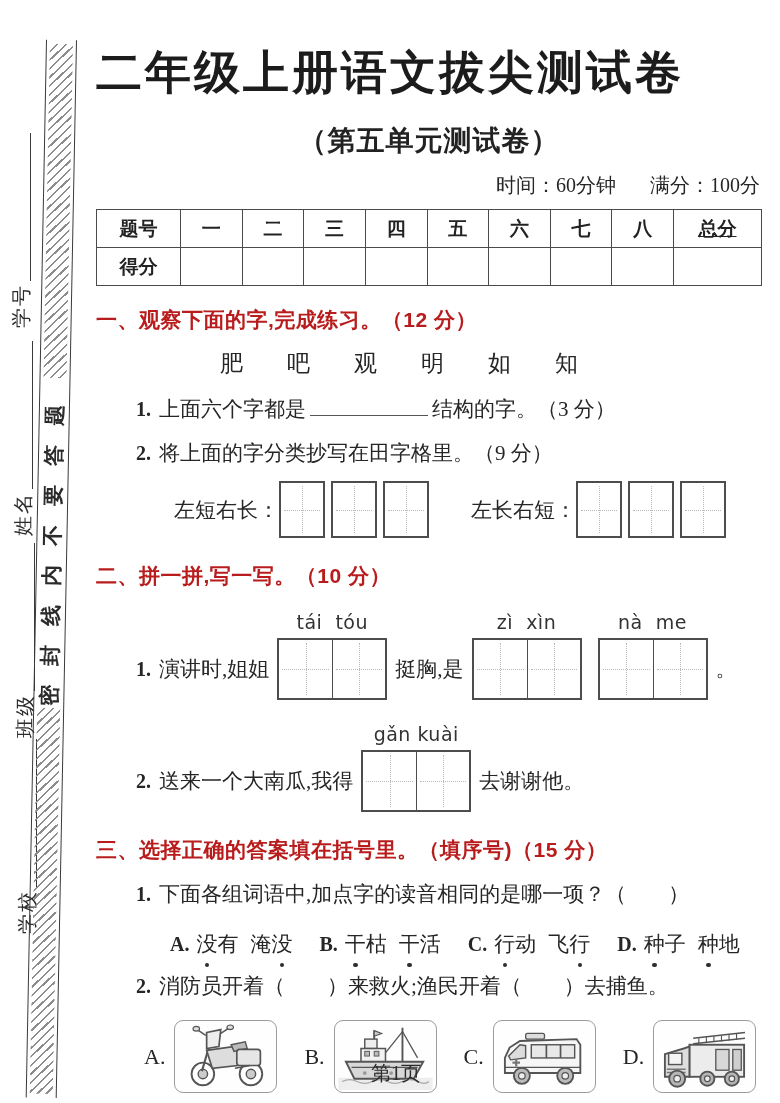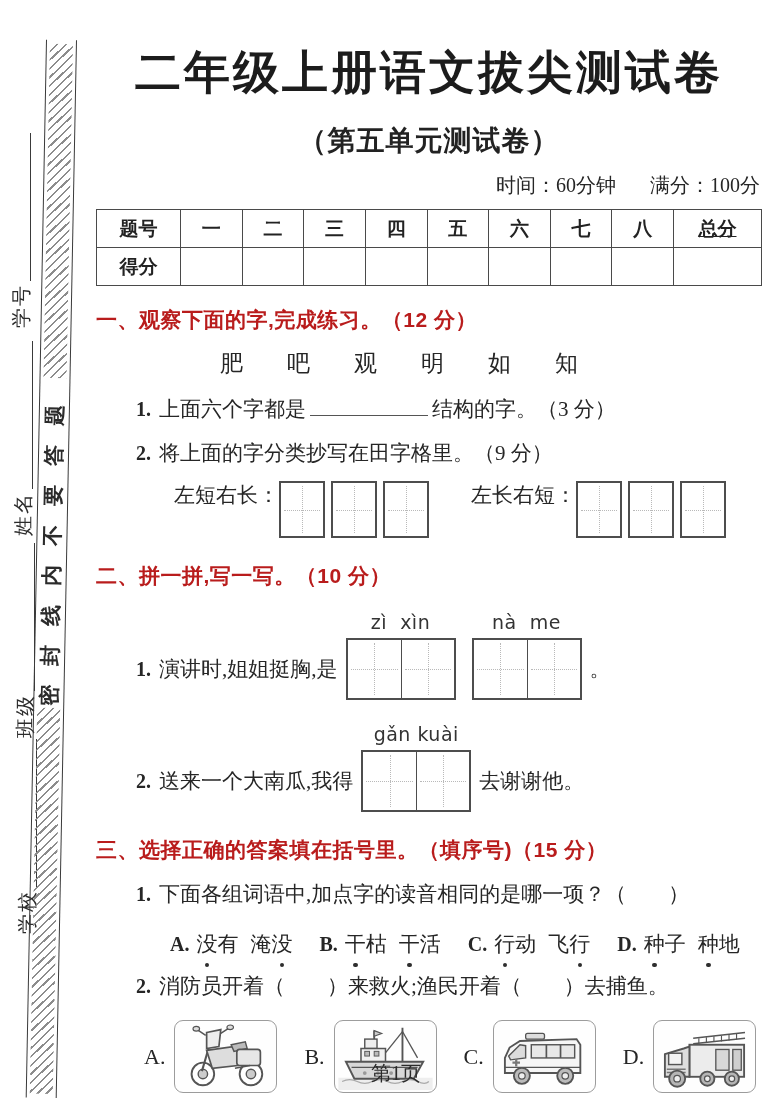--- a/index.html
+++ b/index.html
@@ -40,21 +40,21 @@
     left:50%; top:492px; margin-left:-168px;
     transform:rotate(-90deg);
     text-align:center; font-size:21px; font-weight:bold;
     letter-spacing:19px; white-space:nowrap; color:#2b2b2b;
   }
 
   
   .content { position:absolute; left:96px; top:0; width:666px; }
 
   .title {
-    margin-top:42px; text-align:center;
+    margin-top:42px; 
     font-size:46px; font-weight:bold; letter-spacing:3px; color:#1c1c1c;
   }
   .subtitle {
     margin-top:18px; text-align:center;
     font-size:28px; font-weight:bold; letter-spacing:1px; color:#222;
   }
   .meta { margin-top:12px; text-align:right; font-size:20px; padding-right:2px; }
   .meta .gap { display:inline-block; width:34px; }
 
   table.score {
@@ -80,21 +80,21 @@
   .qline { margin-top:16px; padding-left:40px; font-size:21px; }
   .qnum { font-weight:bold; margin-right:8px; font-size:20px; }
   .blankline {
     display:inline-block; width:118px; height:4px;
     border-bottom:1.6px solid #555; margin:0 4px;
   }
 
   
   .grid-row {
     margin-top:14px; padding-left:78px;
-    display:flex; align-items:flex-start; font-size:21px;
+    display:flex; align-items:center; font-size:21px;
   }
   .tian {
     width:46px; height:57px; border:2px solid #4d4d4d;
     position:relative; margin-right:6px; background:#fff;
   }
   .tian::before, .bcell::before {
     content:""; position:absolute; top:3px; bottom:3px; left:50%;
     border-left:1.5px dotted #b9b9b9;
   }
   .tian::after, .bcell::after {
@@ -244,20 +244,27 @@
       <span class="tian"></span>
       <span class="tian"></span>
       <span class="tian"></span>
     </div>
 
     <div class="sec-head" style="margin-top:24px;">二、拼一拼,写一写。（10 分）</div>
 
     <div class="qrow row-s2a">
       <span class="qnum">1.</span>
       <span>演讲时,姐姐</span>
+      <span class="pinbox">
+        <span class="pinyin">tái  tóu</span>
+        <span class="box2">
+            <span class="bcell"></span>
+            <span class="bcell"></span>
+          </span>
+      </span>
       <span>挺胸,是</span>
       <span class="pinbox">
         <span class="pinyin">zì  xìn</span>
         <span class="box2">
             <span class="bcell"></span>
             <span class="bcell"></span>
           </span>
       </span>
       <span class="pinbox">
         <span class="pinyin">nà  me</span>

